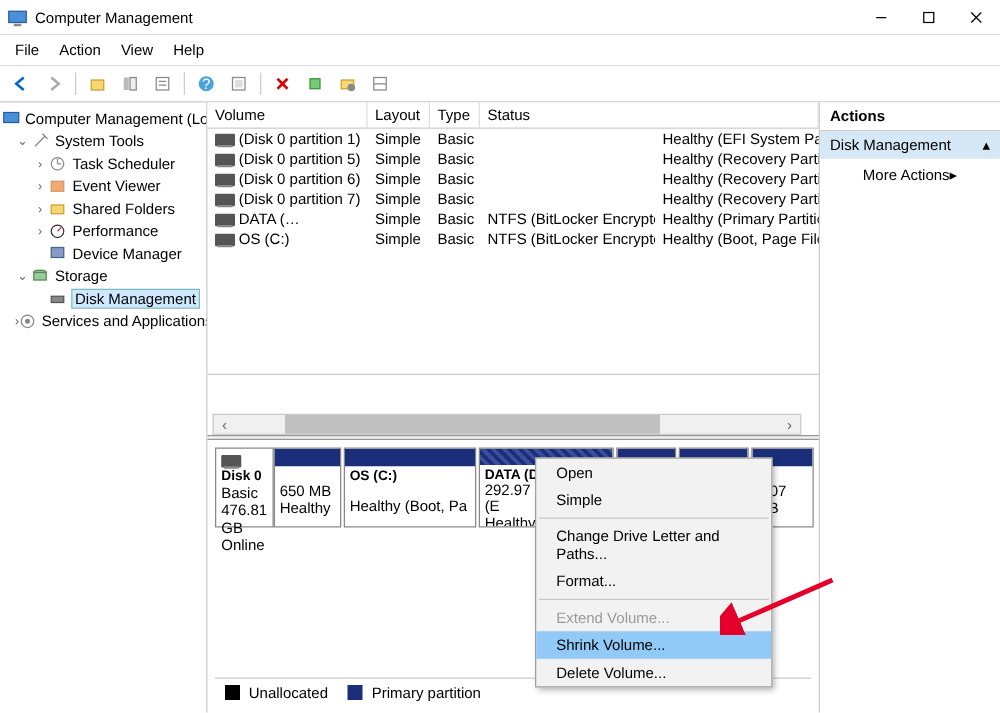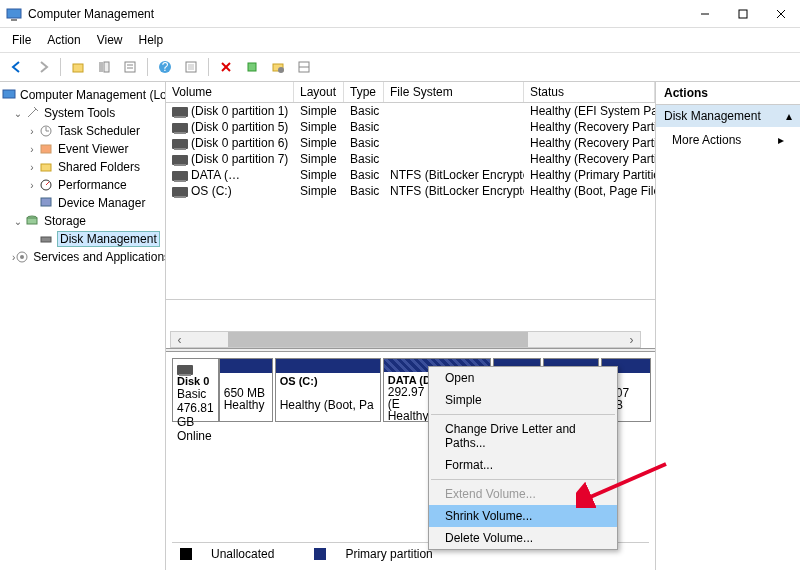--- a/index.html
+++ b/index.html
@@ -36,26 +36,26 @@
   .diskmap { padding:6px; }
   .diskrow { display:flex; height:64px; }
   .diskinfo { width:96px; border:1px solid #888; padding:4px; font-size:11px;}
   .diskinfo b{font-weight:700; font-size:11px;}
   .partwrap { flex:1; display:flex; gap:2px;}
   .part { border:1px solid #888; position:relative; overflow:hidden; display:flex; flex-direction:column;}
   .part .pstripe { height:14px; background:#1a2e7a; }
   .part.hatched .pstripe { background: repeating-linear-gradient(45deg,#1a2e7a,#1a2e7a 3px,#3a4e9a 3px,#3a4e9a 6px);}
   .part .pbody { padding:2px 4px; font-size:11px; line-height:12px; overflow:hidden;}
   .part .pbody b { font-size:11px; font-weight:700;}
-  .legend { display:flex; align-items:center; gap:16px; padding:4px 8px; border-top:1px solid #ccc; margin-top:120px;}
+  .legend { display:flex; align-items:center; gap:4px; padding:4px 8px; border-top:1px solid #ccc; margin-top:120px;}
   .legend .sw { width:12px; height:12px; display:inline-block; margin-right:3px;}
   .actions { width:144px; }
   .actions .hdr { background:#fff; padding:4px 8px; font-weight:700; border-bottom:1px solid #ccc;}
   .actions .grp { background:#d6e7f5; padding:4px 8px; display:flex; justify-content:space-between;}
-  .actions .itm { padding:6px 16px; display:flex; justify-content:space-between;}
+  .actions .itm { padding:6px 16px; display:flex; justify-content:center;}
   .ctxmenu { position:absolute; background:#f2f2f2; border:1px solid #a0a0a0; box-shadow:2px 2px 5px rgba(0,0,0,.3); width:190px; z-index:10;}
   .ctxmenu .ci { padding:4px 16px; font-size:12px; }
   .ctxmenu .ci.disabled { color:#9a9a9a; }
   .ctxmenu .ci.hl { background:#91c9f7; }
   .ctxmenu .csep { height:1px; background:#c8c8c8; margin:3px 2px; }
   .arrowptr { position:absolute; z-index:11; pointer-events:none;}
 </style>
 </head>
 <body>
 
@@ -261,21 +261,20 @@
         <span class="label">Services and Applications</span>
       </div>
   </div>
 
   <div class="mainpane">
     <div class="grid">
       <div class="gridhdr">
         <div class="col" style="width:128px">Volume</div>
         <div class="col" style="width:50px">Layout</div>
         <div class="col" style="width:40px">Type</div>
-        <div class="col" style="width:140px">File System</div>
         <div class="col" style="flex:1">Status</div>
       </div>
       <div class="gridrow">
           <div class="cell" style="width:128px"><span class="diskicon"></span><span>(Disk 0 partition 1)</span></div>
           <div class="cell" style="width:50px">Simple</div>
           <div class="cell" style="width:40px">Basic</div>
           <div class="cell" style="width:140px"></div>
           <div class="cell" style="flex:1">Healthy (EFI System Partition)</div>
         </div>
       <div class="gridrow">

